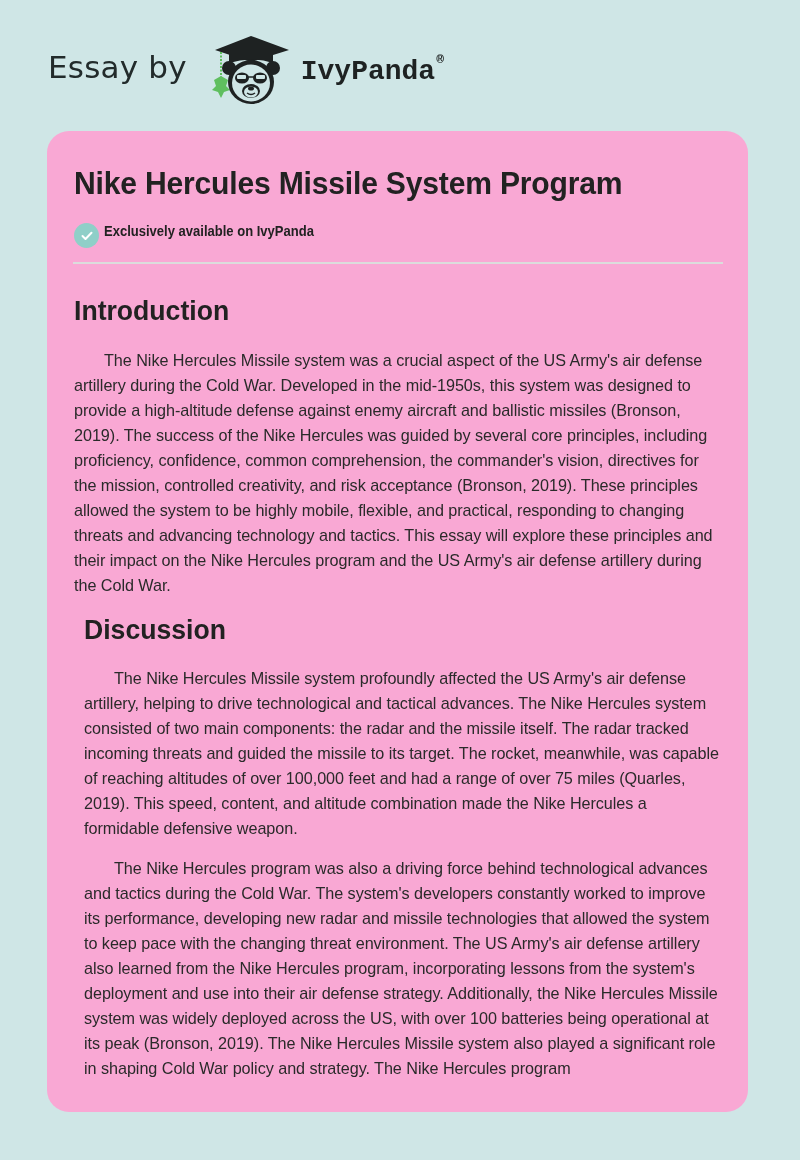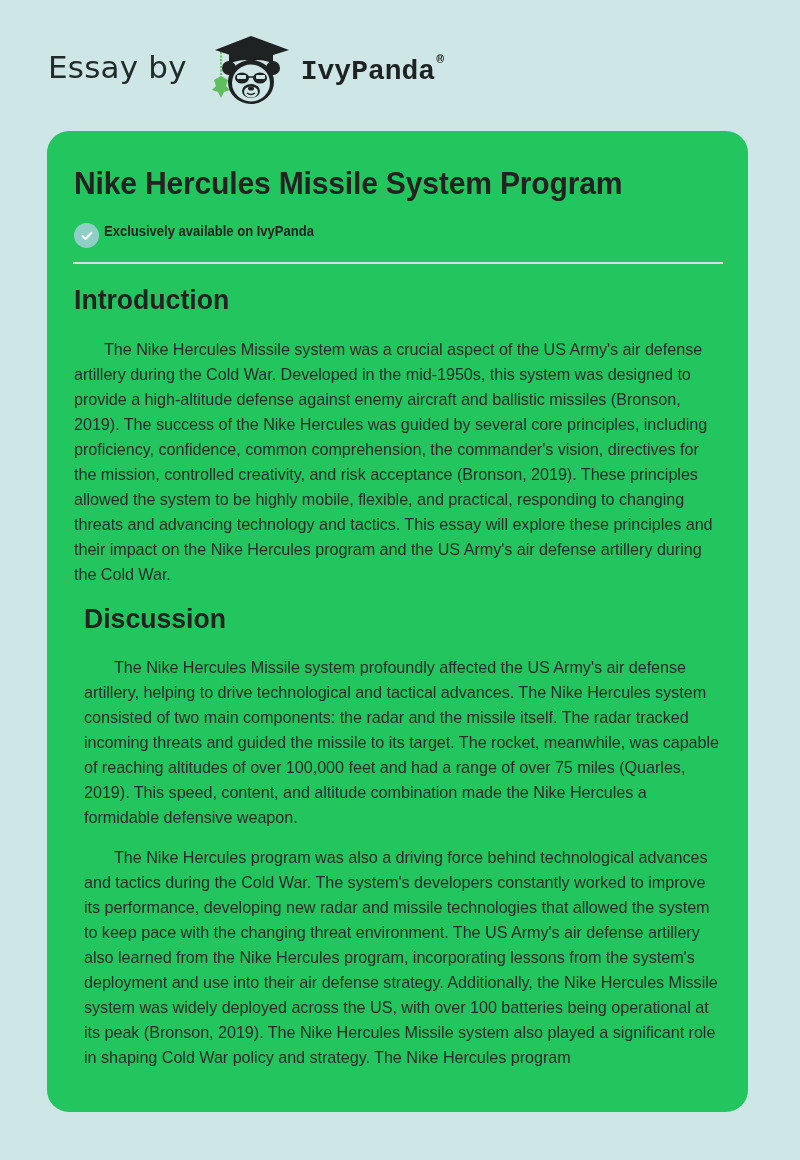--- a/index.html
+++ b/index.html
@@ -46,21 +46,21 @@
     position: relative;
     top: -4px;
     margin-left: 1px;
   }
   .card {
     position: absolute;
     left: 47px;
     top: 131px;
     width: 701px;
     height: 981px;
-    background: #22c55e;
+    background: #f9a8d4;
     border-radius: 22px;
     padding: 0 26px;
   }
   .title {
     position: absolute;
     left: 27px;
     top: 34px;
     font-family: "Liberation Sans", sans-serif;
     font-weight: bold;
     font-size: 32px;
@@ -120,21 +120,21 @@
     transform-origin: left;
   }
   p.body-text {
     font-size: 16.2px;
     line-height: 25px;
     color: #2a2a2a;
     text-indent: 30px;
     margin-bottom: 15px;
     letter-spacing: -0.05px;
   }
-  .sec-intro { margin-top: 4px; }
+  .sec-intro { margin-top: 15px; }
   .sec-disc { margin-top: 5px; margin-left: 10px; }
 </style>
 </head>
 <body>
 
 <div class="top-brand">
   <span class="essay-by">Essay by</span>
   <svg class="panda-logo" viewBox="0 0 88 80">
 
     <polygon points="8,20 44,6 82,20 44,32" fill="#1e2222"></polygon>

